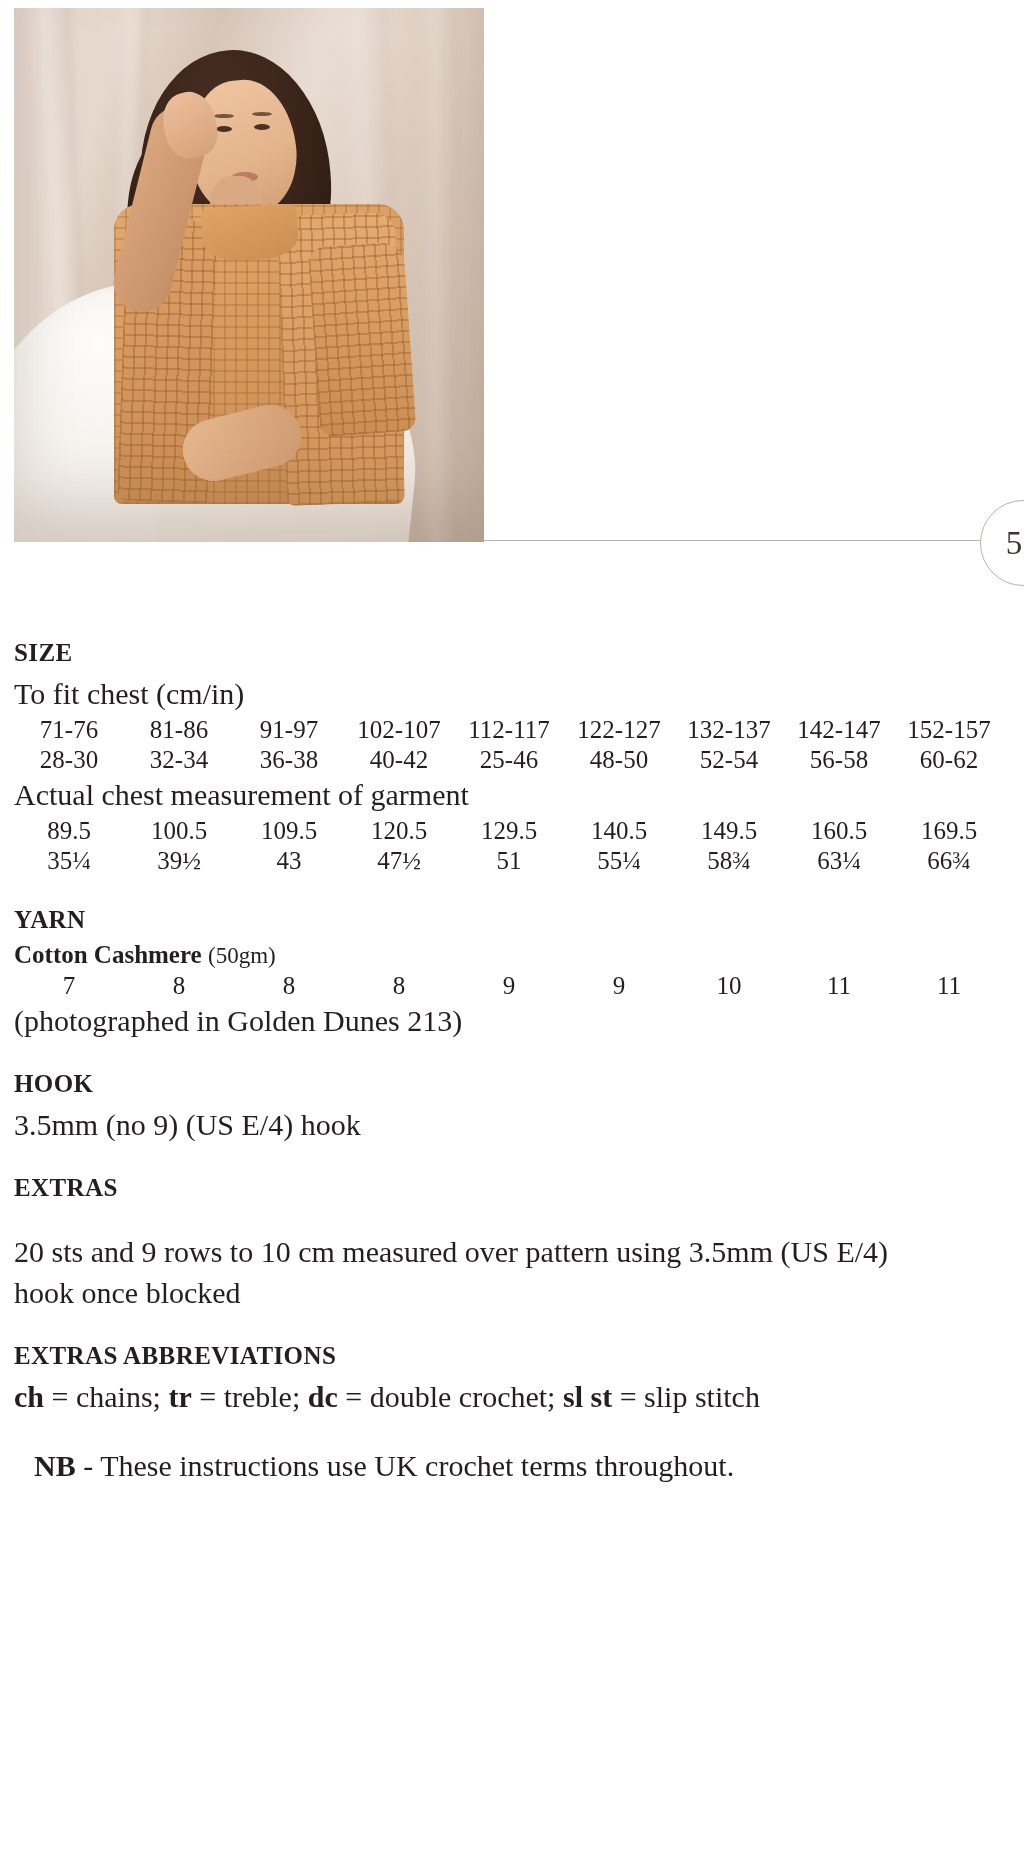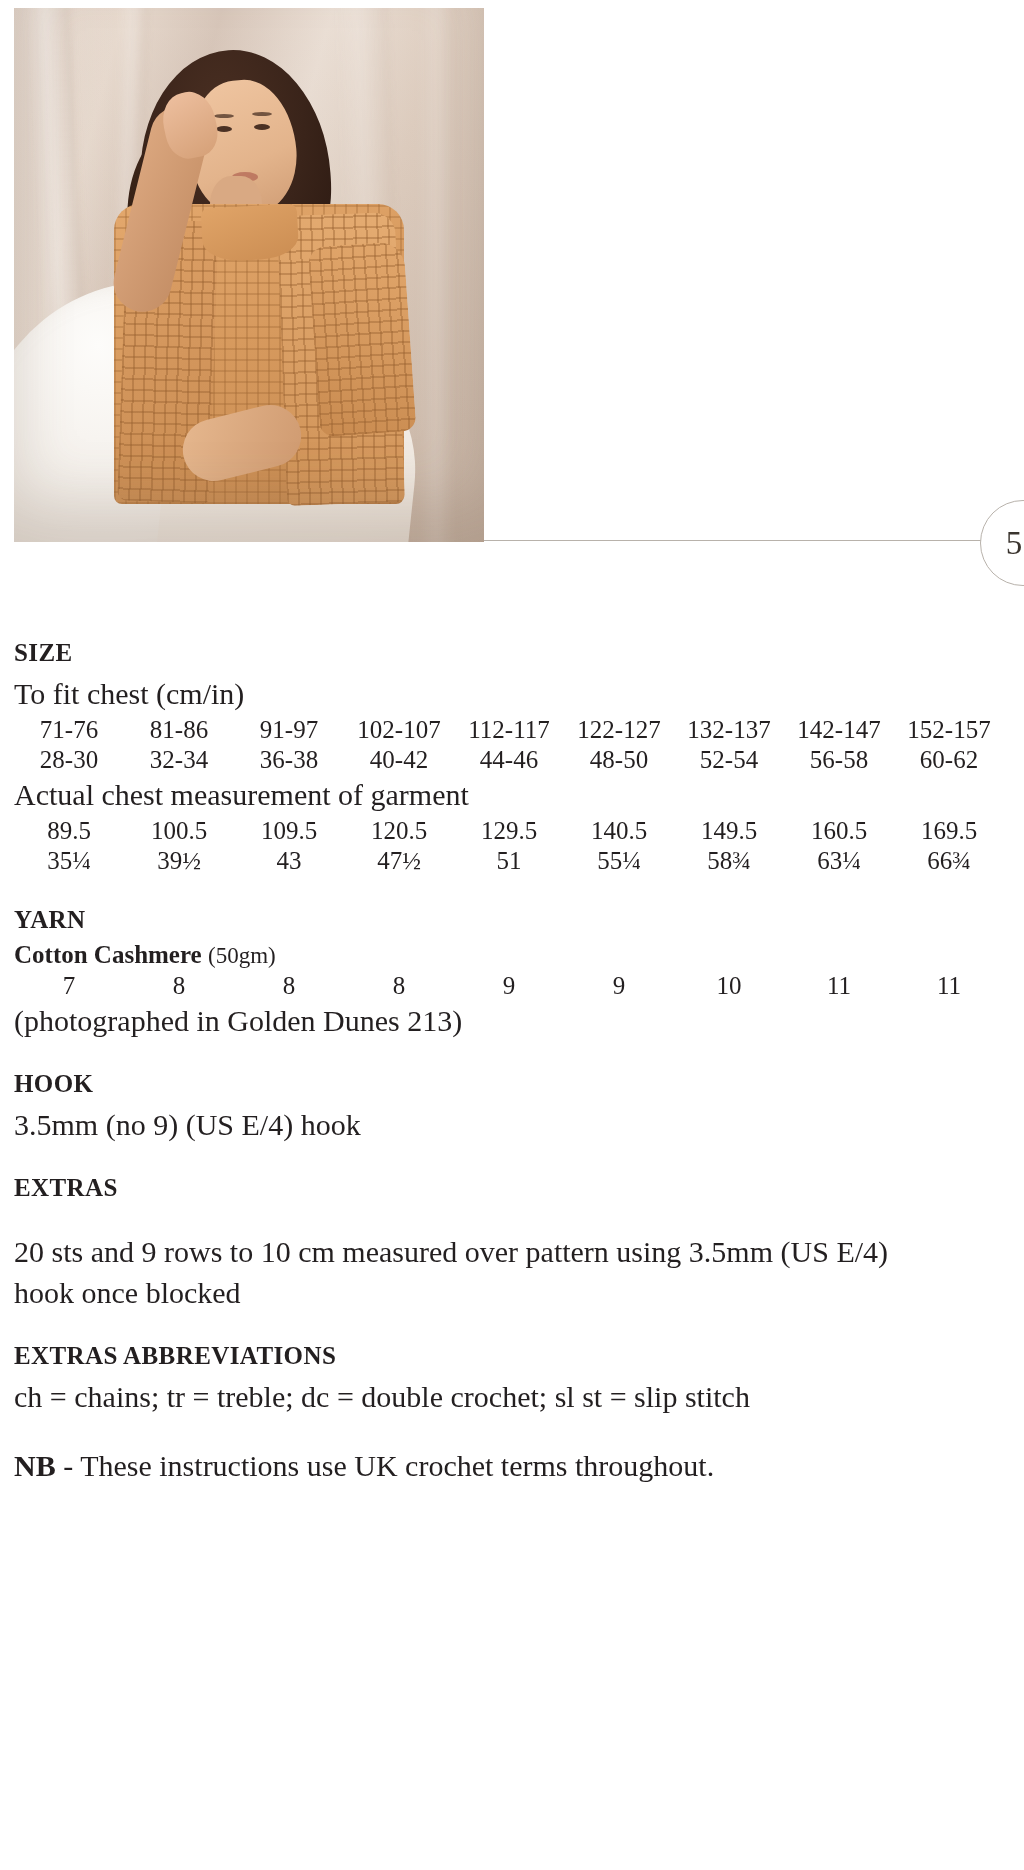--- a/index.html
+++ b/index.html
@@ -303,23 +303,23 @@
   table.sizes td {
     text-align: center;
     padding: 1px 0;
     white-space: nowrap;
   }
 
   .yarn-name { font-size: 25px; margin: 0 0 2px 0; }
   .yarn-name b { font-weight: bold; }
   .yarn-name .gm { font-size: 23px; }
 
-  .abbr b { font-weight: normal; }
+  .abbr b { font-weight: bold; }
   .nb b { font-weight: bold; }
-  .nb { margin-top: 4px; }
+  .nb { margin-top: 4px; margin-left: 20px; }
 </style>
 </head>
 <body>
 
 <div class="photo">
   <div class="photo-bg"></div>
   <div class="fold f1"></div>
   <div class="fold f2"></div>
   <div class="fold f3"></div>
   <div class="fold f4"></div>
@@ -368,21 +368,21 @@
         <td>122-127</td>
         <td>132-137</td>
         <td>142-147</td>
         <td>152-157</td>
       </tr>
       <tr>
         <td>28-30</td>
         <td>32-34</td>
         <td>36-38</td>
         <td>40-42</td>
-        <td>44-46</td>
+        <td>25-46</td>
         <td>48-50</td>
         <td>52-54</td>
         <td>56-58</td>
         <td>60-62</td>
       </tr>
     </tbody>
       </table>
     <p class="line">Actual chest measurement of garment</p>
     <table class="sizes">
       <tbody>

